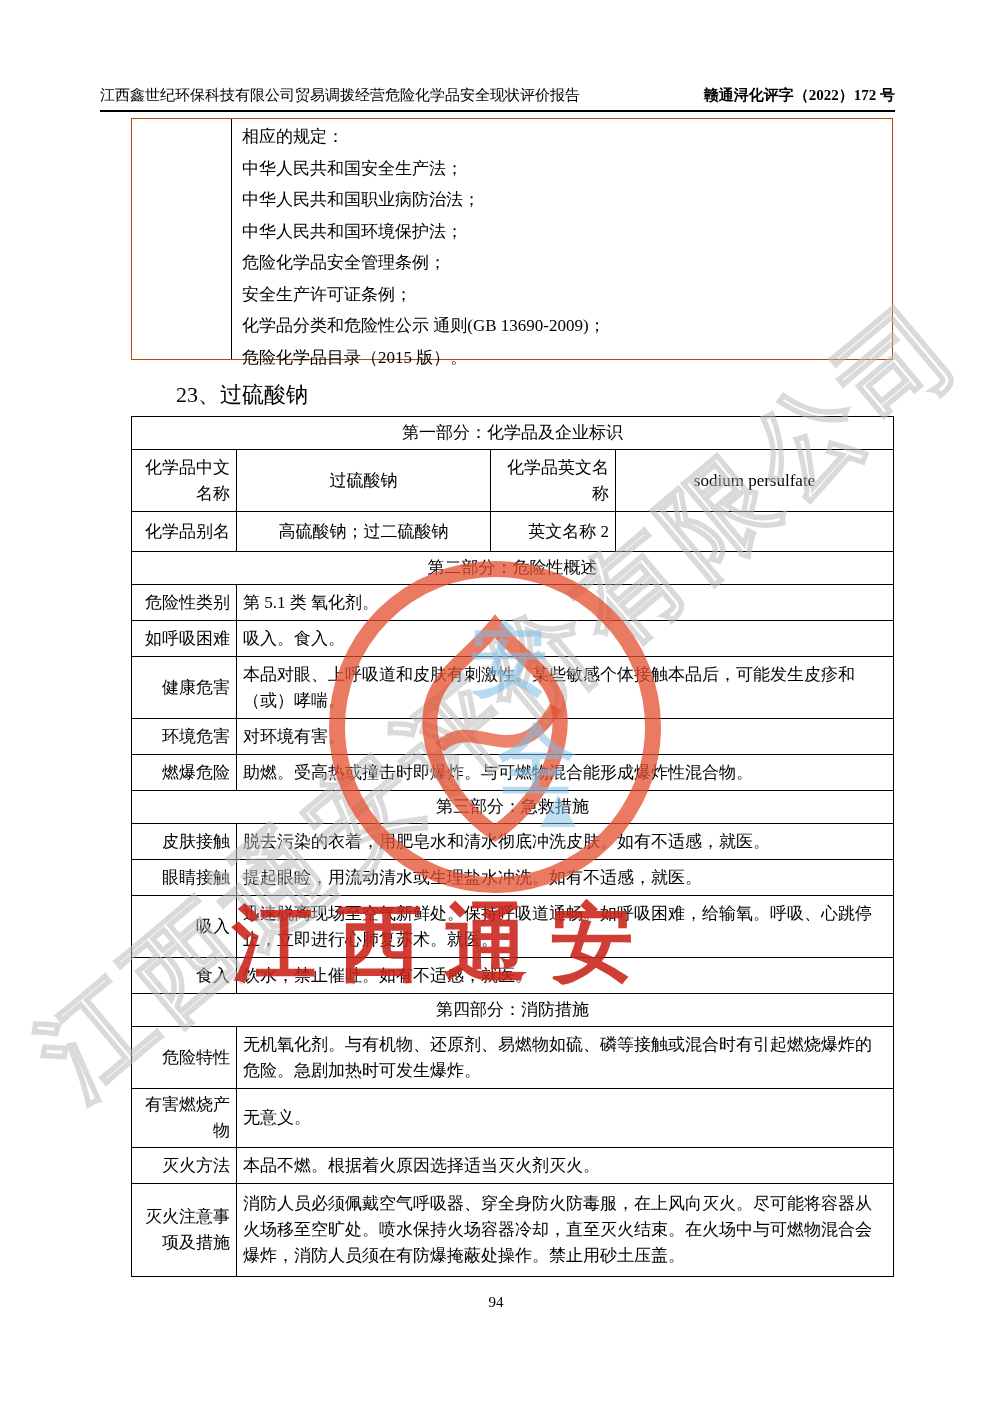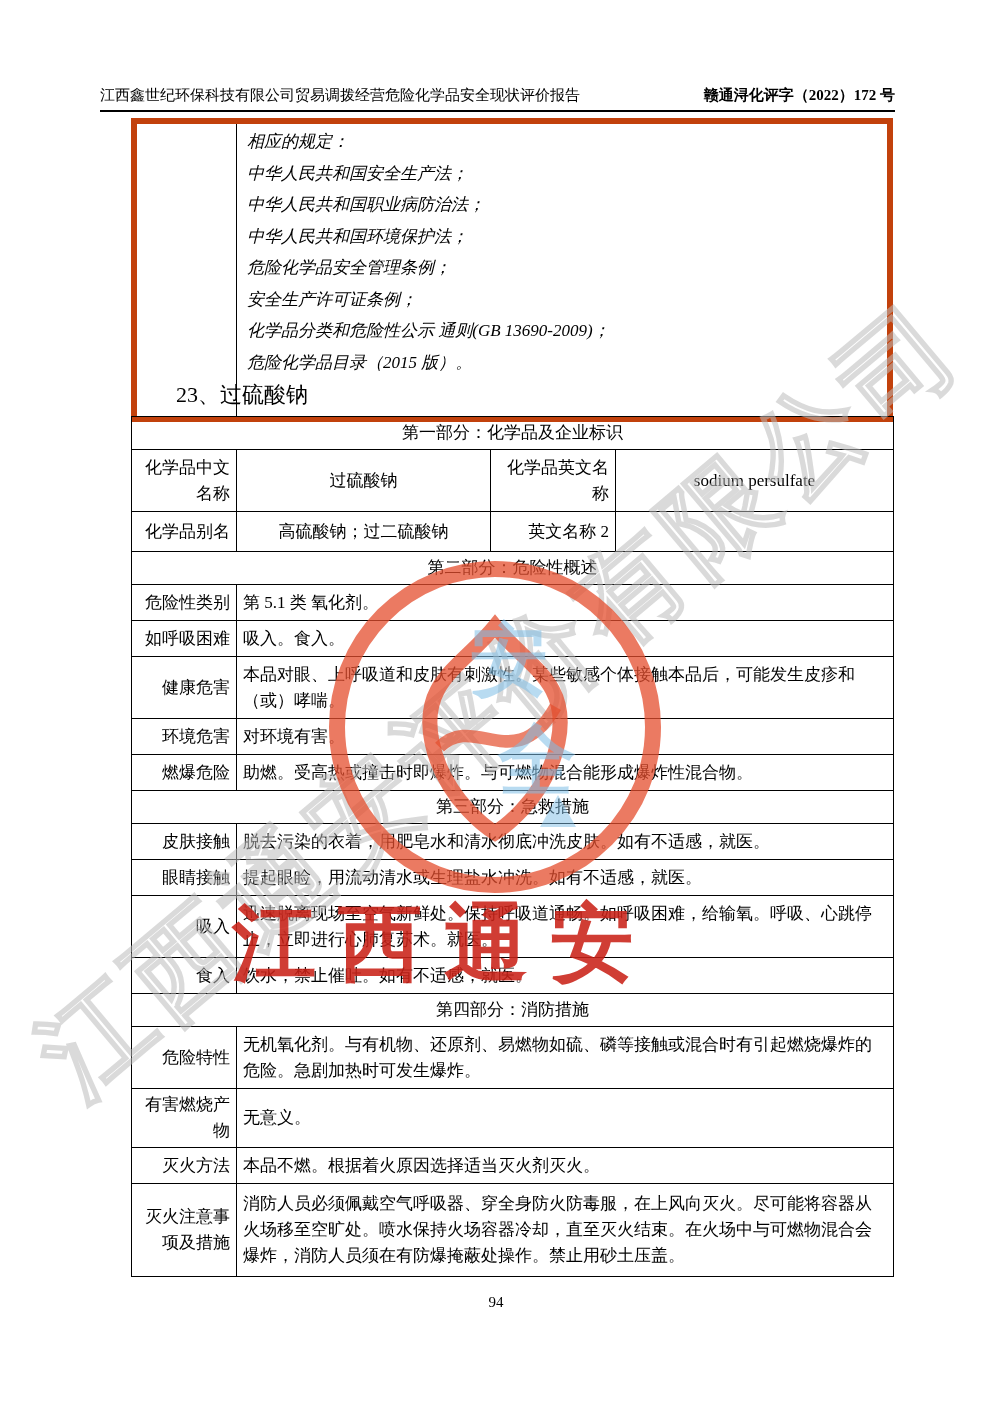--- a/index.html
+++ b/index.html
@@ -13,22 +13,22 @@
 
   
   .hdr { position:absolute; top:86px; left:100px; width:795px;
          display:flex; justify-content:space-between; align-items:flex-end;
          font-size:15px; }
   .hdr-right { font-weight:bold; white-space:nowrap; }
   .hdr-rule { position:absolute; top:110px; left:100px; width:795px;
               border-top:2px solid #000; }
 
   
-  .regtable { position:absolute; top:118px; left:131px; width:762px; height:304px;
-              border:6px solid #c2410c; display:flex;font-style:italic; }
+  .regtable { position:absolute; top:118px; left:131px; width:762px; height:242px;
+              border:1px solid #c2410c; display:flex; }
   .reg-left { width:100px; border-right:1px solid #000; }
   .reg-right { flex:1; padding:2px 0 0 10px; font-size:17px; }
   .reg-line { height:31.5px; display:flex; align-items:center; }
 
   
   .heading { position:absolute; top:380px; left:176px;
              font-size:22px; font-weight:normal; }
 
   
   table.msds { position:absolute; top:416px; left:131px; width:762px;

